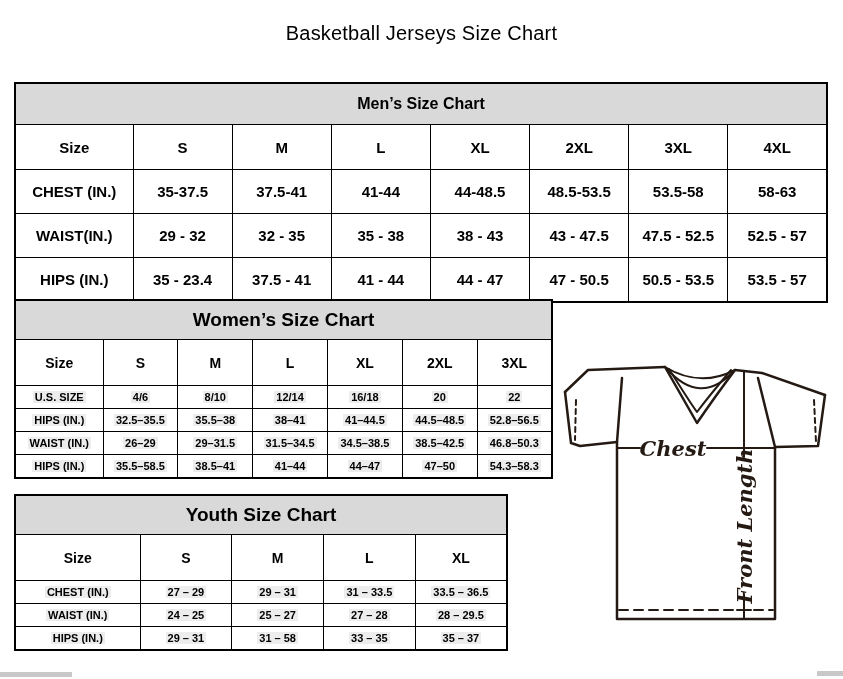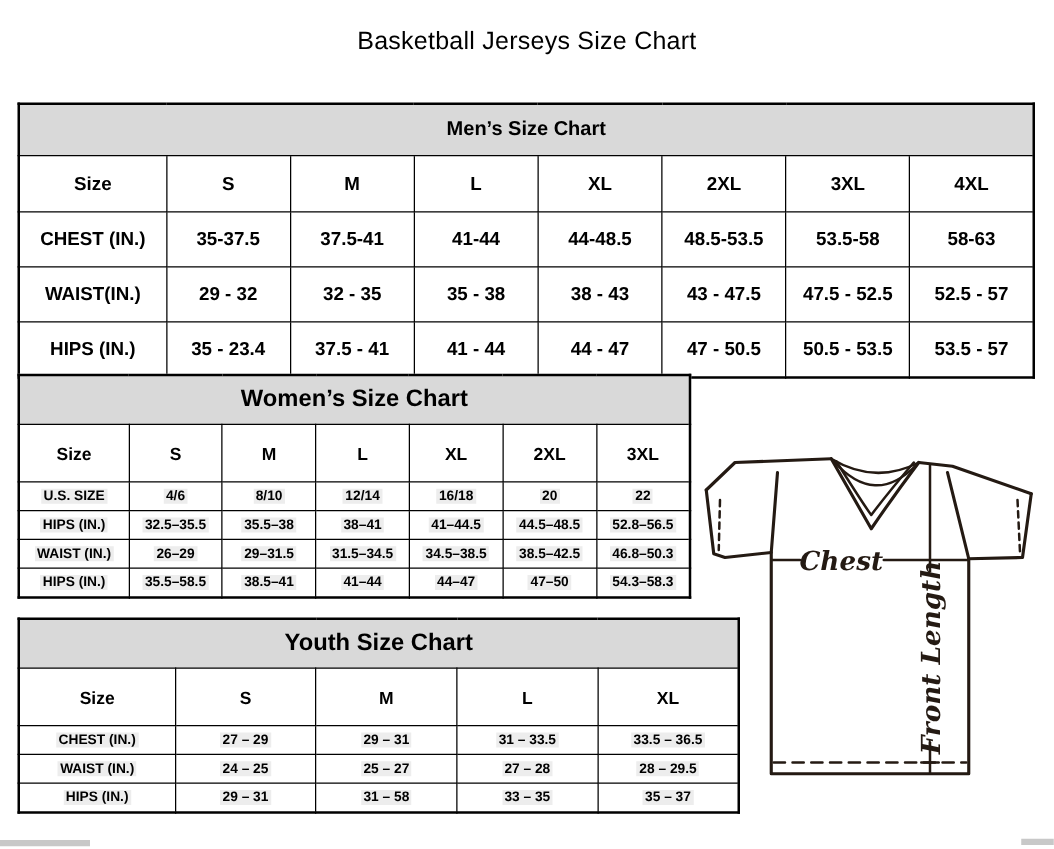--- a/index.html
+++ b/index.html
@@ -23,21 +23,21 @@
   
   .mens{left:14px;top:62px;width:814px;margin-top:20px;}
   .mens tr.cap td{height:40px;font-size:16px;}
   .mens tr.szrow td{height:44px;font-size:15px;}
   .mens tr.datarow td{height:43px;font-size:15px;}
   
   .sm tr.cap td{height:38px;font-size:19px;}
   .sm tr.szrow td{height:45px;font-size:14px;}
   .sm tr.datarow td{height:22px;font-size:11px;}
   .womens{left:14px;top:299px;width:539px;}
-  .youth{left:14px;top:494px;width:578px;}
+  .youth{left:14px;top:494px;width:494px;}
   .hl{background:#ededed;padding:0 2px;}
   
   .jersey{position:absolute;left:556px;top:360px;width:284px;height:268px;}
   .jersey-label{
     font-family:"DejaVu Serif",serif;font-style:italic;font-weight:bold;
     font-size:21px;fill:#241a13;
   }
   
   .sb{position:absolute;background:#c8c8c8;}
   .sb-left{left:0;top:672px;width:72px;height:5px;}

